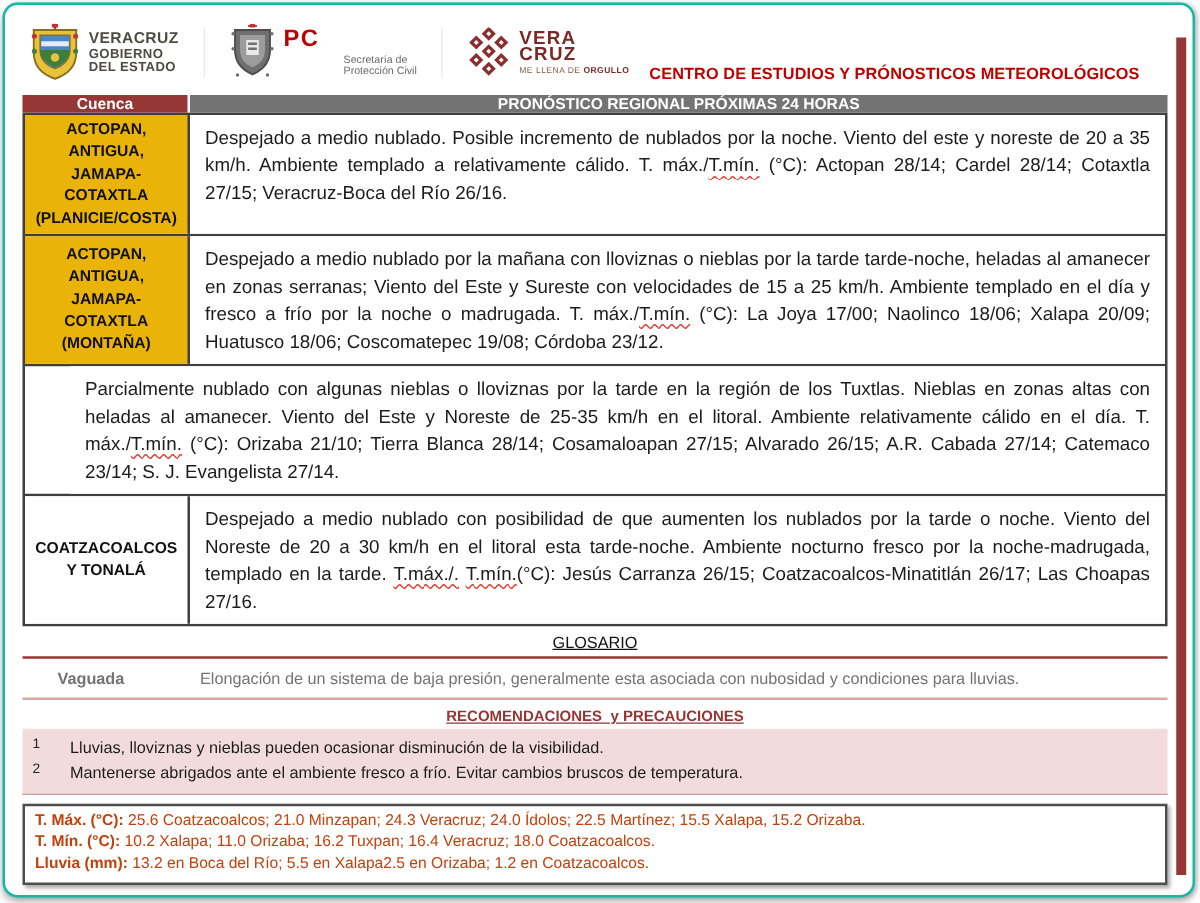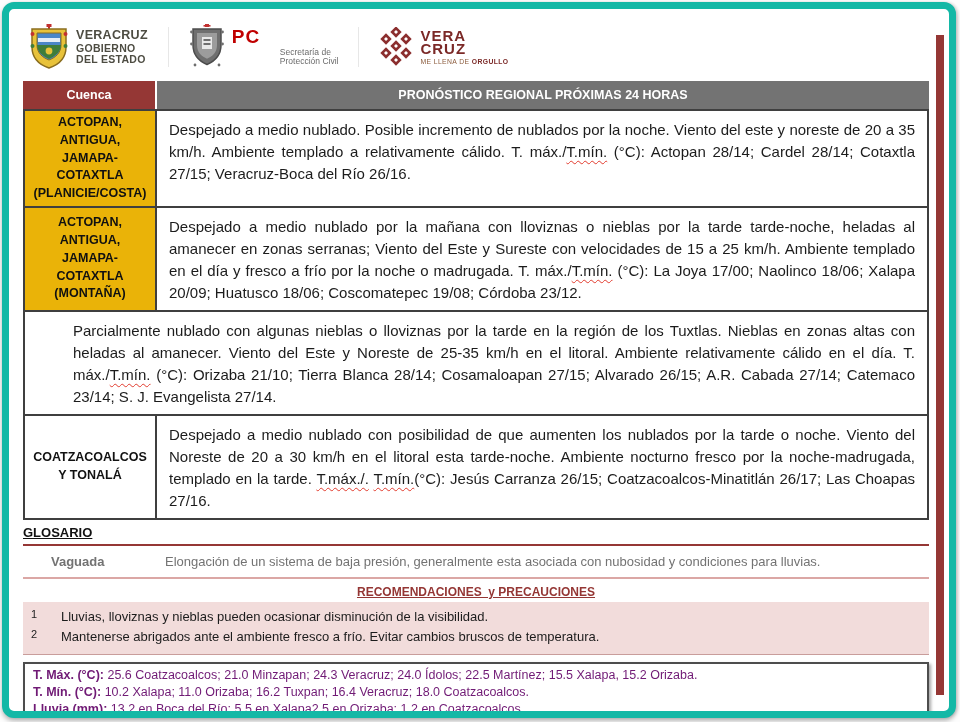--- a/index.html
+++ b/index.html
@@ -1,19 +1,19 @@
 <!DOCTYPE html>
 <html><head>
 <meta charset="utf-8">
 <style>
   * { margin:0; padding:0; box-sizing:border-box; }
   html,body { width:960px; height:722px; overflow:hidden; background:#fdfdfd;
               font-family:"Liberation Sans", sans-serif; }
   .page { position:absolute; left:2px; top:2px; width:954px; height:716px;
-          background:#ffffff; border:7px solid #14b8a6; border-radius:12px;
+          background:#ffffff; border:2px solid #14b8a6; border-radius:12px;
           box-shadow:0 3px 5px rgba(0,0,0,.28), 2px 0 3px rgba(0,0,0,.12); overflow:hidden; }
   .red-bar { position:absolute; top:26px; bottom:16px; right:5px; width:8px; background:#953735; }
   .content { position:absolute; left:14px; right:20px; top:4px; }
 
   
   header { height:68px; display:flex; align-items:center; }
   .logo-group { display:flex; align-items:center; gap:7px; padding:0 6px; position:relative; }
   .logo-sep { width:1px; height:40px; background:#e7e7e7; margin:0 14px; }
   .gov-text { color:#4d4c42; font-weight:bold; line-height:1.05; letter-spacing:.3px; }
   .gov-text .l1 { font-size:12.5px; }
@@ -22,61 +22,61 @@
   .pc-abbr { color:#c00000; font-weight:bold; font-size:19px; letter-spacing:1px; display:block; }
   .pc-sub { color:#6b6b6b; font-size:8.5px;padding-left:48px; }
   .brand-text { line-height:.92; }
   .brand-word { color:#7b2927; font-weight:bold; font-size:15px; letter-spacing:1px; }
   .brand-tag { color:#8a5a3b; font-size:6.8px; margin-top:3px; letter-spacing:.4px; }
   .brand-tag b { color:#7b2927; }
   .page-title { color:#c00000; font-size:13px; font-weight:bold; align-self:flex-end;
                 margin:0 0 10px 10px; letter-spacing:.1px; white-space:nowrap; }
 
   
-  .thead { display:flex; height:28px; }
+  .thead { display:flex; height:14px; }
   .th1 { width:134px; background:#953735; color:#fff; font-weight:bold; font-size:12.5px;
          display:flex; align-items:center; justify-content:center; border-right:2px solid #fff; }
   .th2 { flex:1; background:#737373; color:#fff; font-weight:bold; font-size:12.5px;
          display:flex; align-items:center; justify-content:center; }
   .tbody { border:2px solid #3f3f3f; }
   .trow { display:flex; border-bottom:2px solid #3f3f3f; }
   .trow:last-child { border-bottom:none; }
   .region-cell { width:132px; border-right:2px solid #3f3f3f; background:#eab308;
                  display:flex; align-items:center; justify-content:center; text-align:center;
                  font-weight:bold; font-size:12.5px; line-height:1.42; padding:3px 2px;
                  white-space:pre-line; color:#111; }
   .region-white { background:#ffffff; }
   .forecast-cell { flex:1; padding:8px 12px 6px 12px; font-size:15px; line-height:22px;
                    text-align:justify; color:#1c1c1c; background:#fff; }
   .r1 { min-height:88px; } .r2 { min-height:96px; } .r3 { min-height:102px;margin-left:36px; } .r4 { min-height:84px; }
   .wavy { text-decoration:underline; text-decoration-style:wavy; text-decoration-color:#e23b2e;
           text-decoration-thickness:1px; text-underline-offset:2.5px; }
 
   
-  .sec-head { text-align:left; font-weight:bold; font-size:13px; color:#111;
+  .sec-head { text-align:center; font-weight:normal; font-size:13px; color:#111;
               text-decoration:underline; margin-top:5px; white-space:pre; }
   .glossary-row { margin-top:4px; border-top:2px solid #953735; border-bottom:2px solid #dba7a5;
                   display:flex; align-items:center; padding:8px 0; font-size:13px; color:#737373; }
   .glossary-term { font-weight:bold; width:88px; margin-left:28px; }
   .glossary-def { flex:1; margin-left:26px; }
 
   
   .reco-head { text-align:center; font-weight:bold; font-size:12px; color:#943634;
                text-decoration:underline; margin-top:6px; white-space:pre; }
   .reco-box { margin-top:3px; background:#f2dcdb; border-bottom:1px solid #c99d9b; padding:4px 8px 8px 4px; }
   .reco-item { display:flex; }
   .reco-num { width:34px; font-size:11px; color:#222; padding-left:4px; line-height:16px; }
   .reco-text { flex:1; font-size:13px; color:#1c1c1c; line-height:18px; padding-top:2px; }
 
   
   .records-box { margin-top:7px; background:#fff; border:2px solid #4d4d4d;
                  box-shadow:2px 2px 3px rgba(0,0,0,.35); padding:3px 12px 7px 8px; }
   .records-head { text-align:center; font-weight:bold; font-size:11.5px; color:#111;
                   text-decoration:underline; margin-bottom:2px; }
-  .record-line { font-size:12.5px; color:#701a75; line-height:17px; }
+  .record-line { font-size:12.5px; color:#c2410c; line-height:17px; }
   .record-label { font-weight:bold; }
 </style>
 </head>
 <body>
 
 <div class="page">
   <div class="red-bar"></div>
   <div class="content">
 
     <header>
@@ -149,20 +149,21 @@
             <rect x="15.6" y="31.6" width="2.8" height="2.8" transform="rotate(45 17 33)"></rect>
           </g>
         </svg>
         <div class="brand-text">
           <div class="brand-word">VERA</div>
           <div class="brand-word">CRUZ</div>
           <div class="brand-tag"><span>ME LLENA DE </span><b>ORGULLO</b></div>
         </div>
       </div>
 
+      <h1 class="page-title">CENTRO DE ESTUDIOS Y PRÓNOSTICOS METEOROLÓGICOS</h1>
     </header>
 
     <div class="forecast-table">
       <div class="thead">
         <div class="th1">Cuenca</div>
         <div class="th2">PRONÓSTICO REGIONAL PRÓXIMAS 24 HORAS</div>
       </div>
       <div class="tbody">
         <div class="trow">
           <div class="region-cell">ACTOPAN,

